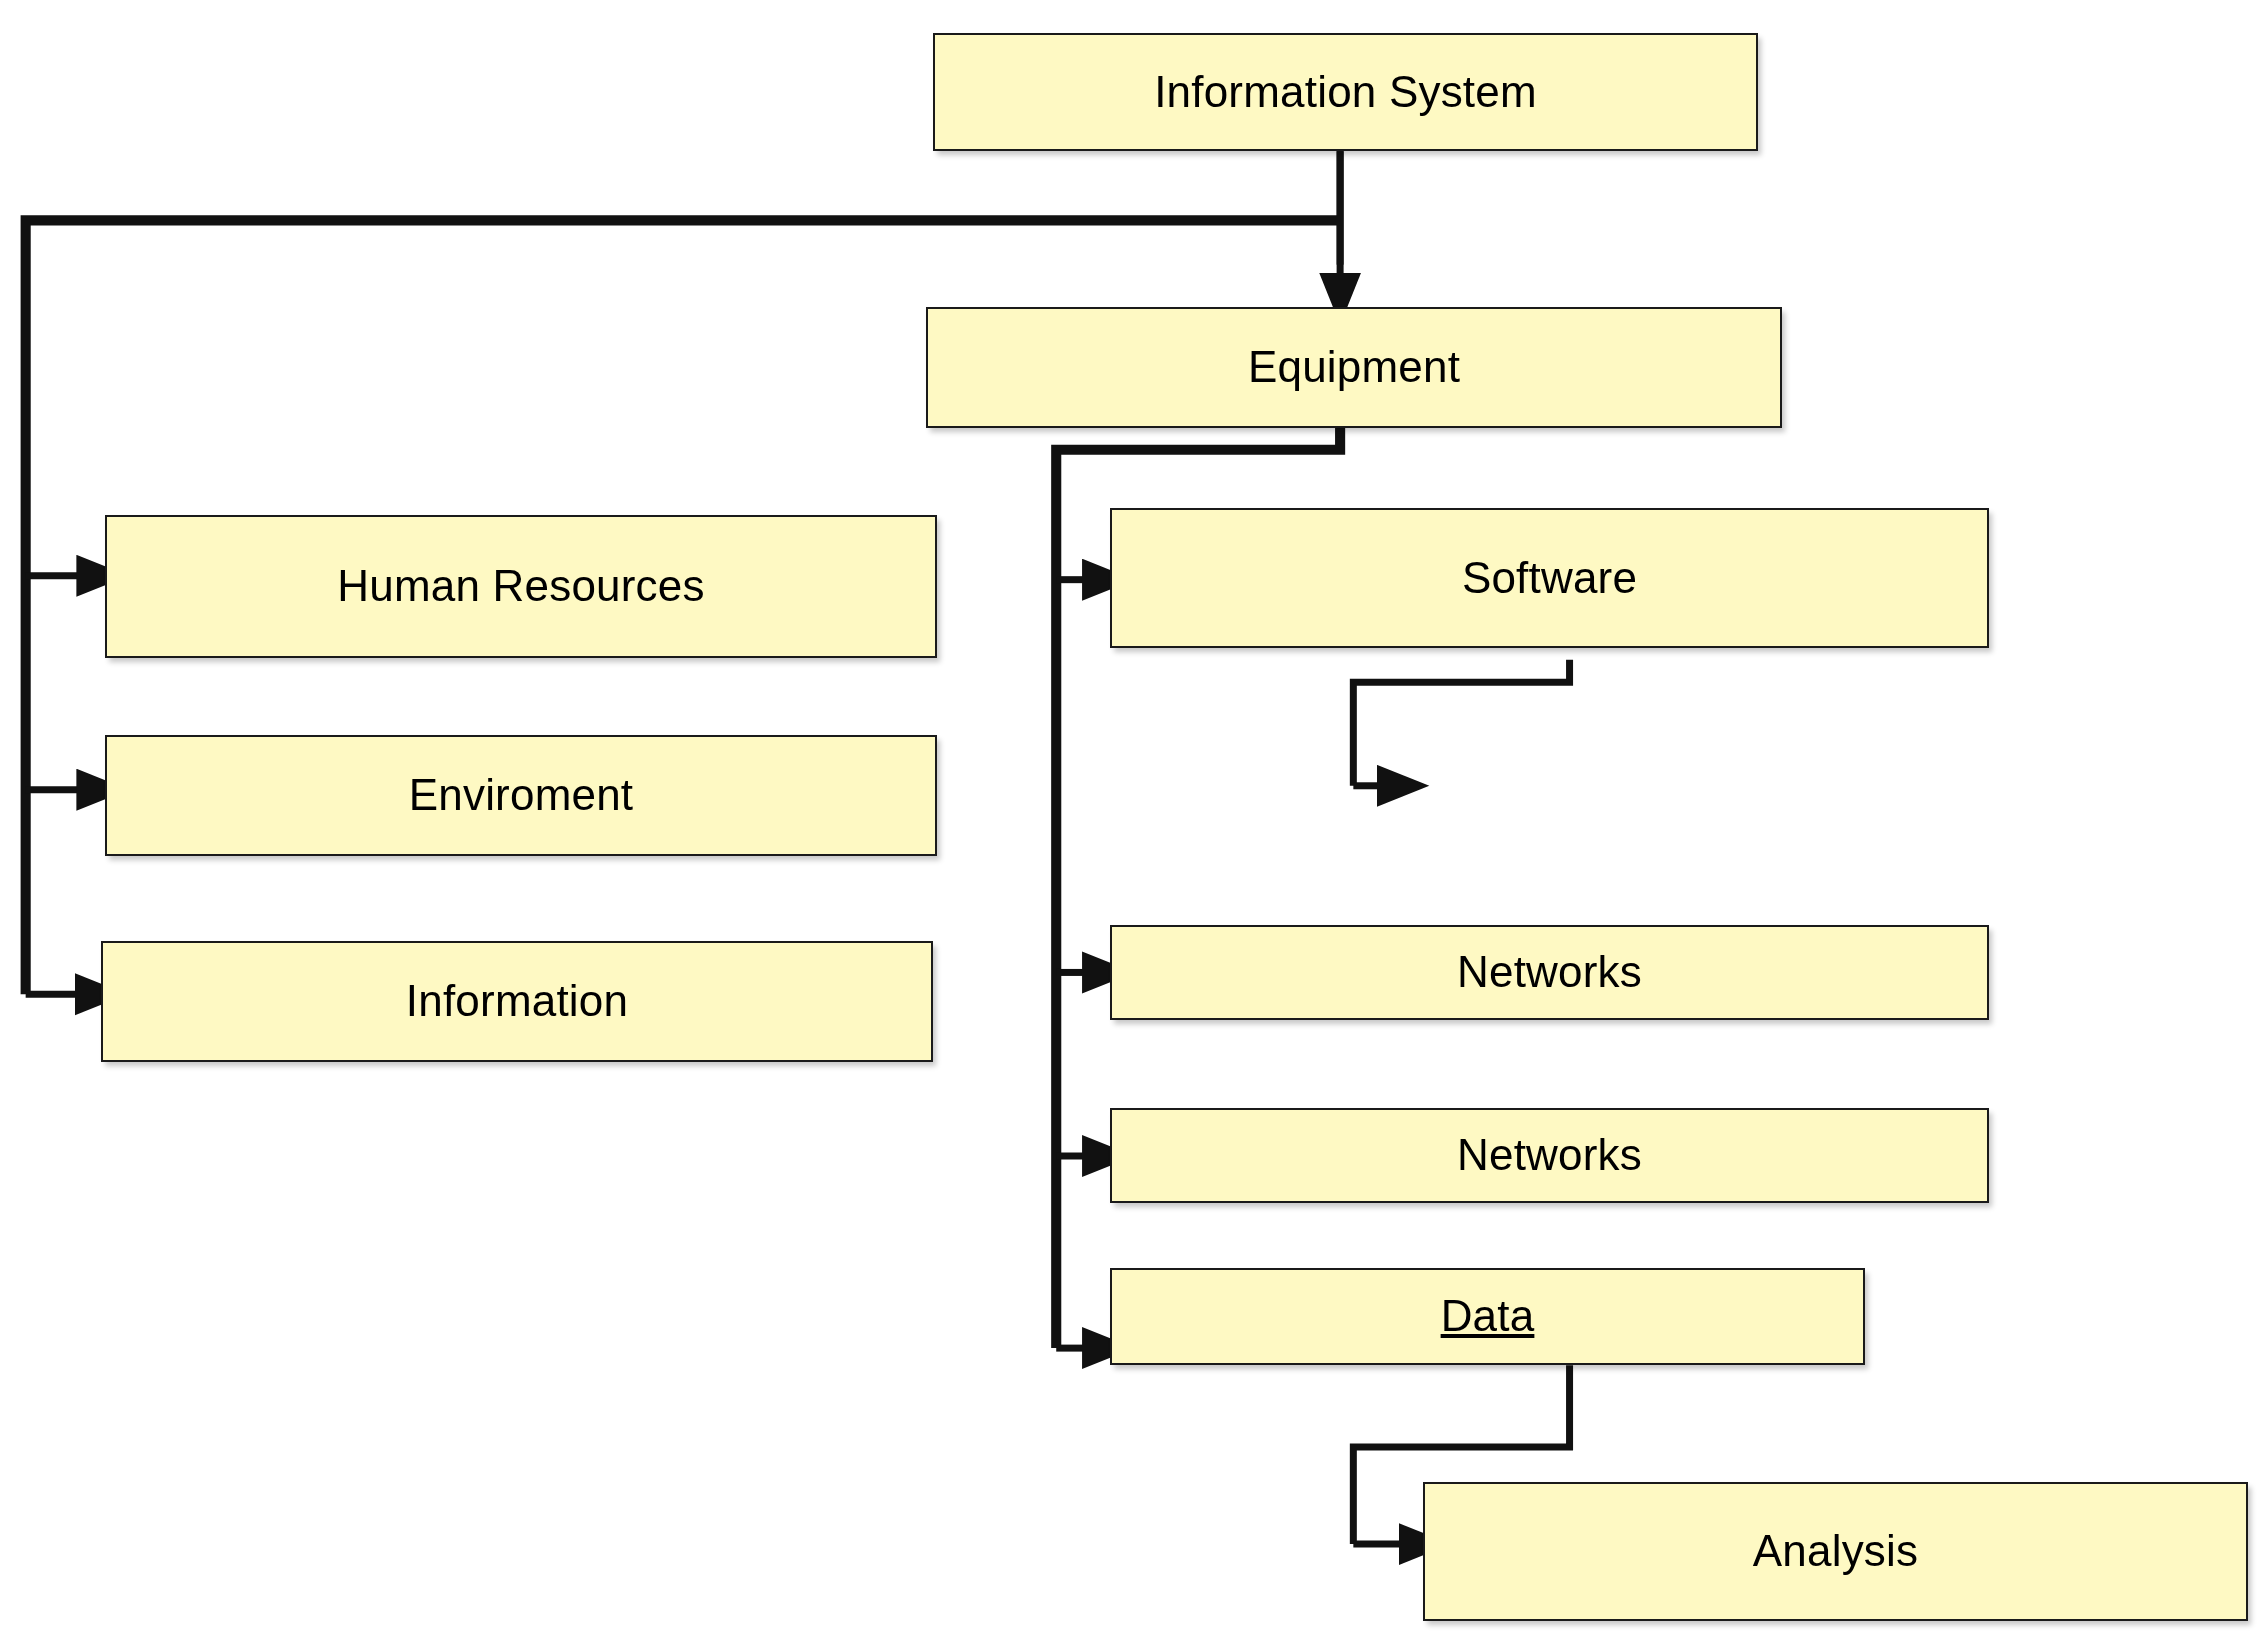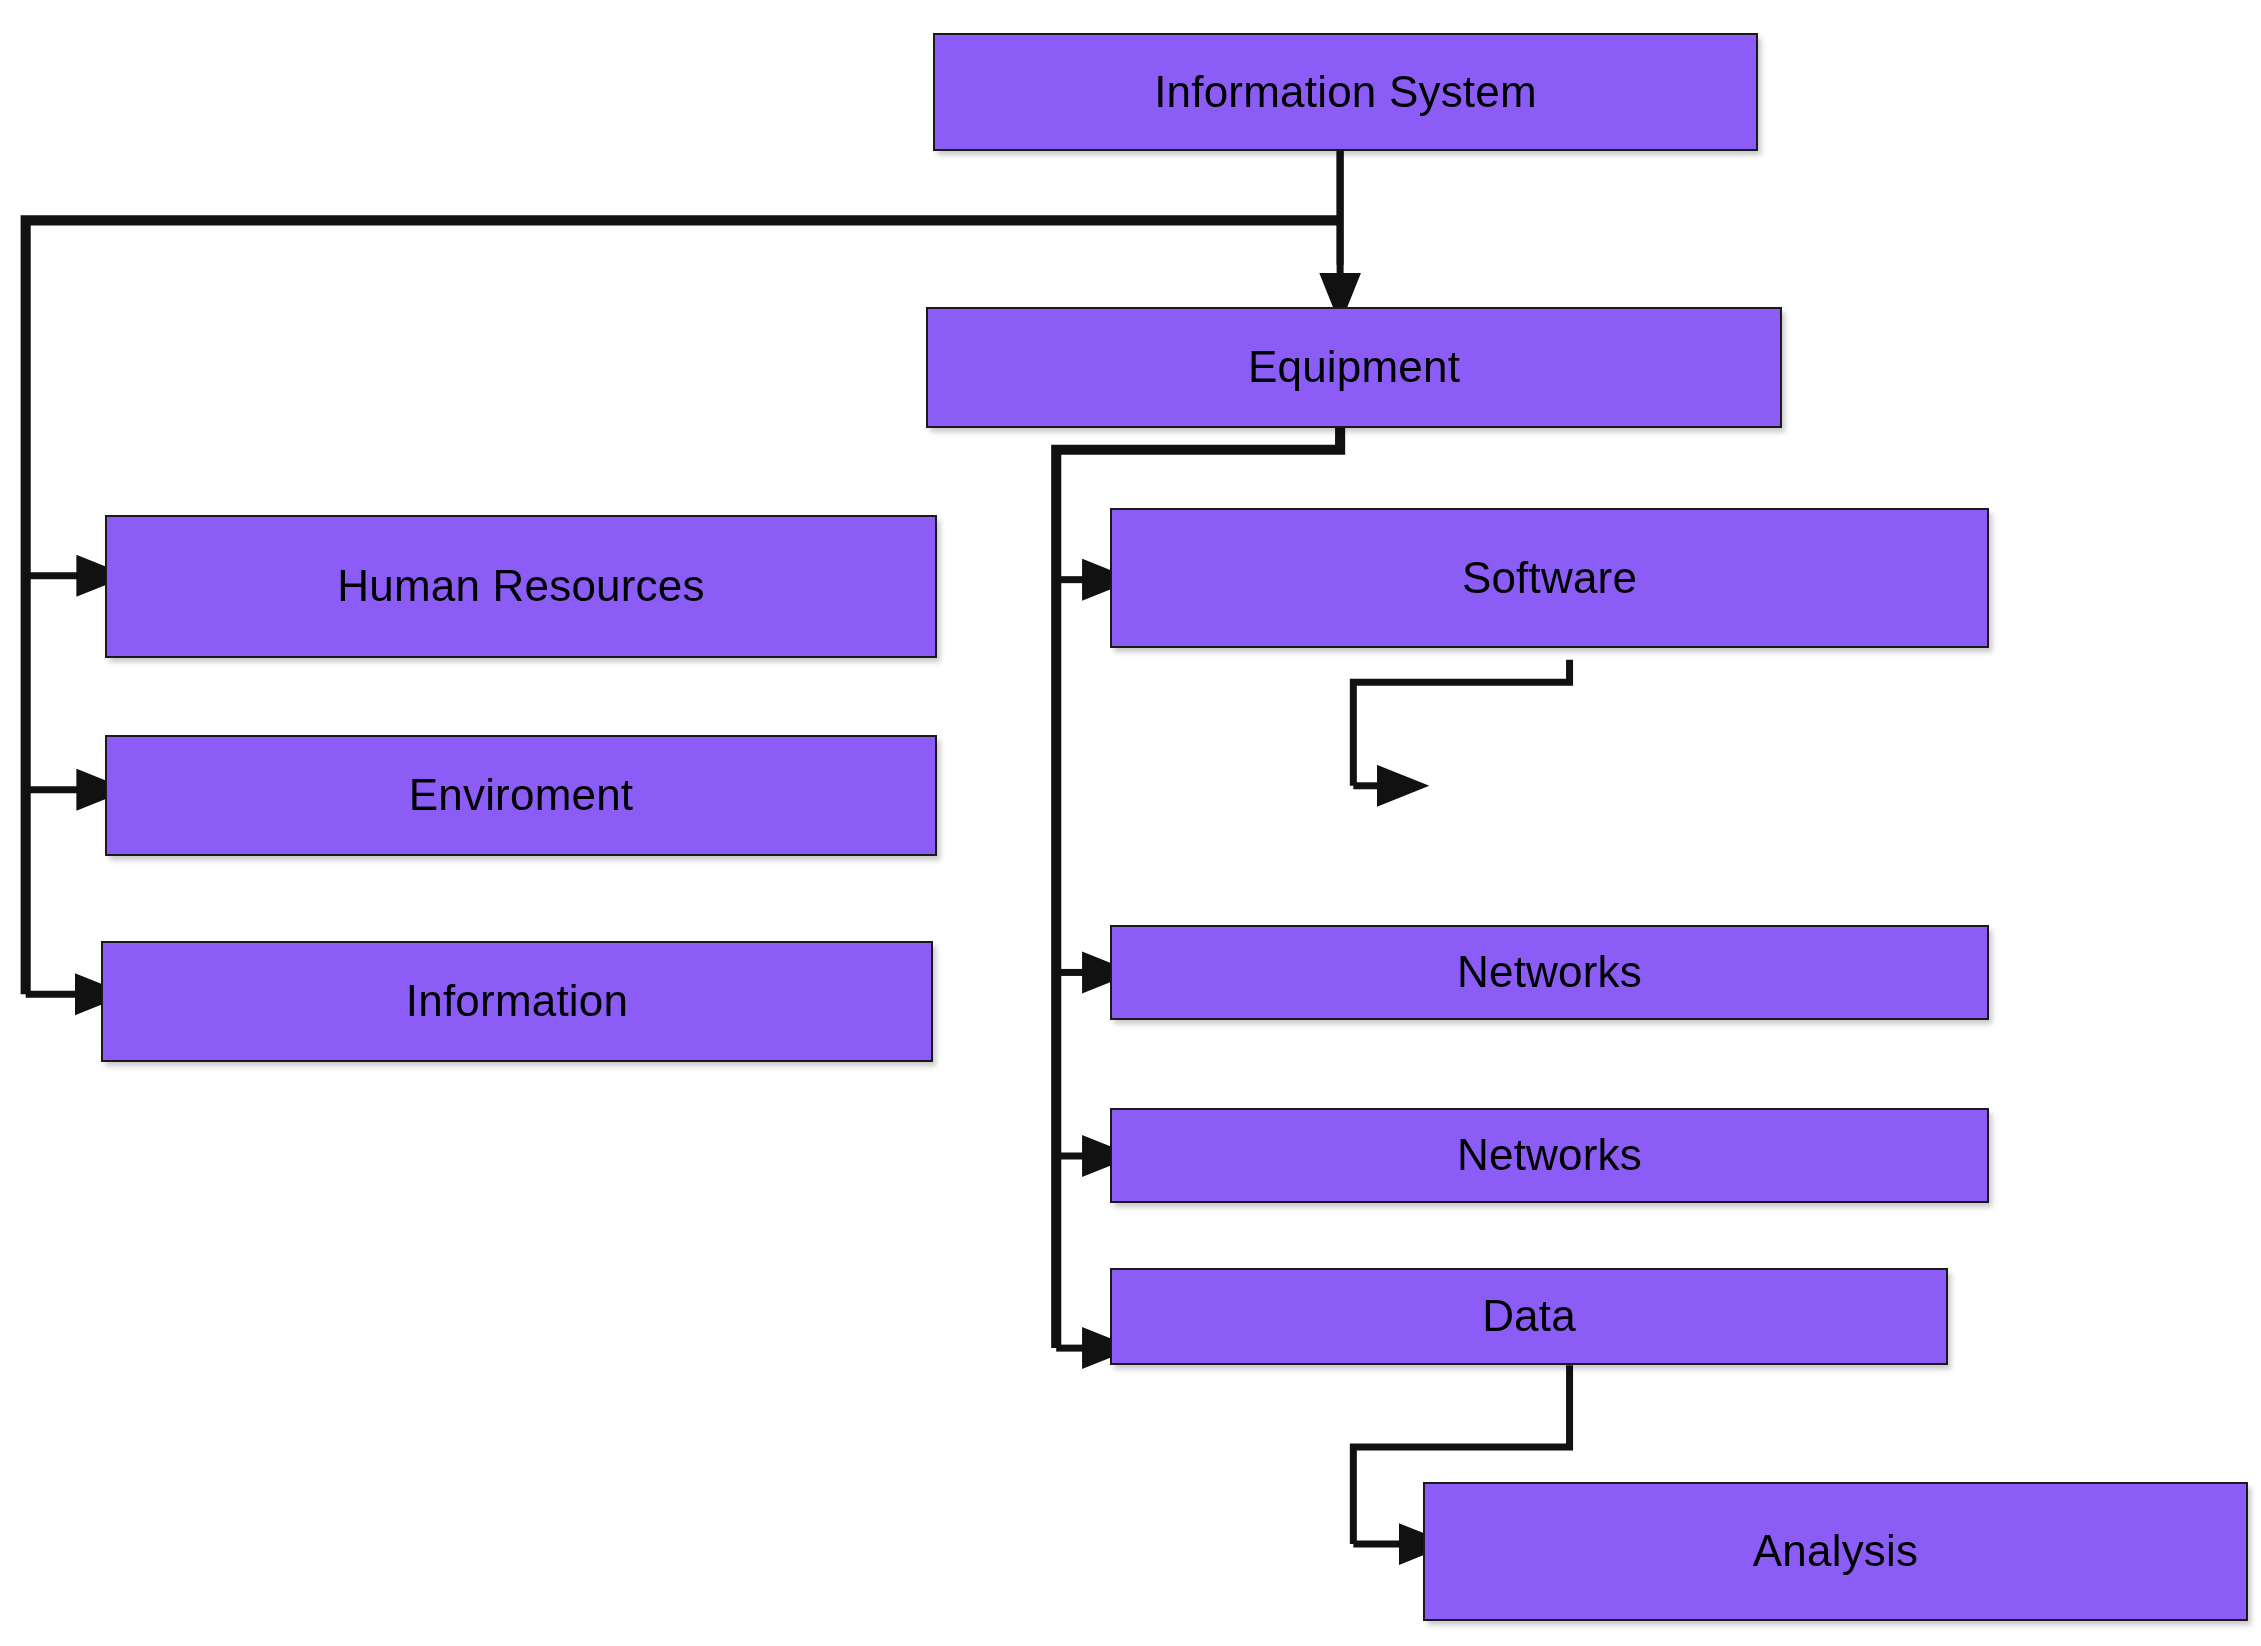--- a/index.html
+++ b/index.html
@@ -22,21 +22,21 @@
     position: absolute;
     left: 0;
     top: 0;
     width: 2261px;
     height: 1647px;
     pointer-events: none;
   }
   .node-box {
     position: absolute;
     box-sizing: border-box;
-    background: #8b5cf6;
+    background: #fef9c3;
     border: 2.3px solid #1a1a1a;
     display: flex;
     align-items: center;
     justify-content: center;
     box-shadow: 3.9px 4.7px 5.4px rgba(0,0,0,0.22);
     z-index: 3;
   }
   .node-label {
     font-size: 44px;
     line-height: 1.05;
@@ -132,21 +132,21 @@
 
 
   <div class="node-box" style="left:1110px; top:925px; width:879px; height:95px;">
     <span class="node-label">Networks</span>
   </div>
 
   <div class="node-box" style="left:1110px; top:1108px; width:879px; height:95px;">
     <span class="node-label">Networks</span>
   </div>
 
-  <div class="node-box" style="left:1110px; top:1268px; width:838px; height:97px;">
+  <div class="node-box" style="left:1110px; top:1268px; width:755px; height:97px;text-decoration:underline;">
     <span class="node-label">Data</span>
   </div>
 
   <div class="node-box" style="left:1423px; top:1482px; width:825px; height:139px;">
     <span class="node-label">Analysis</span>
   </div>
 
 </div>
 
 

